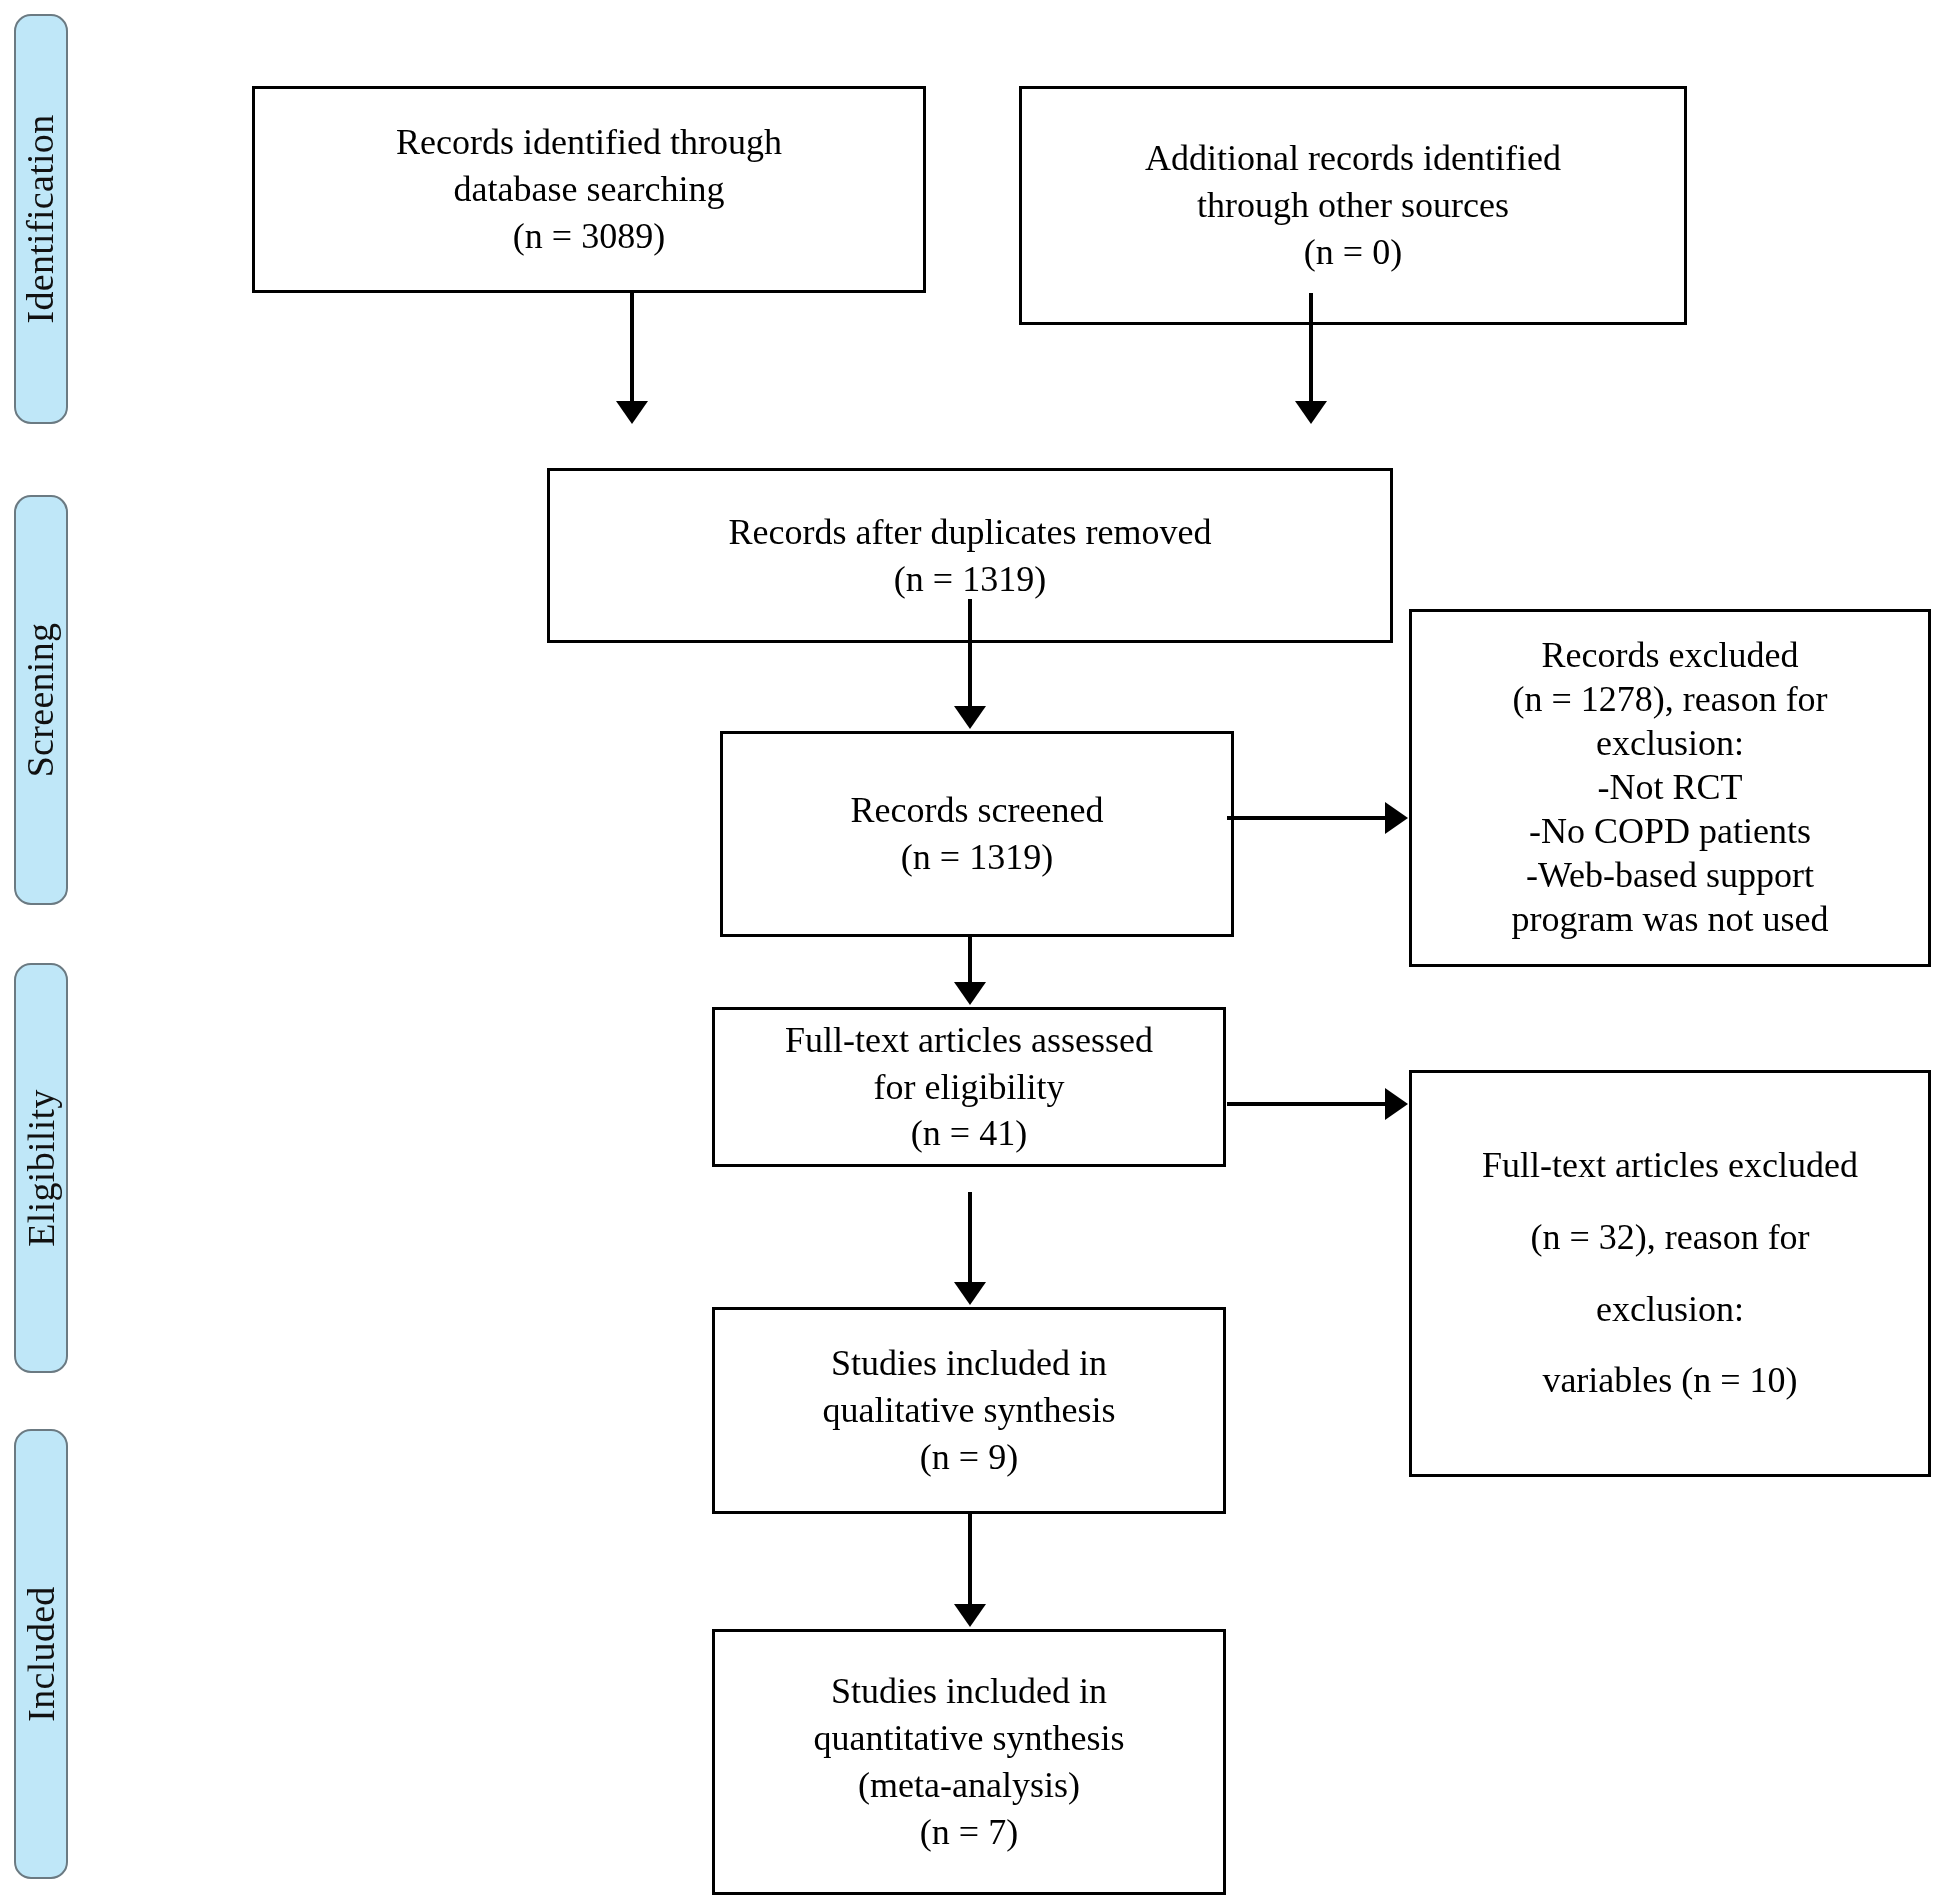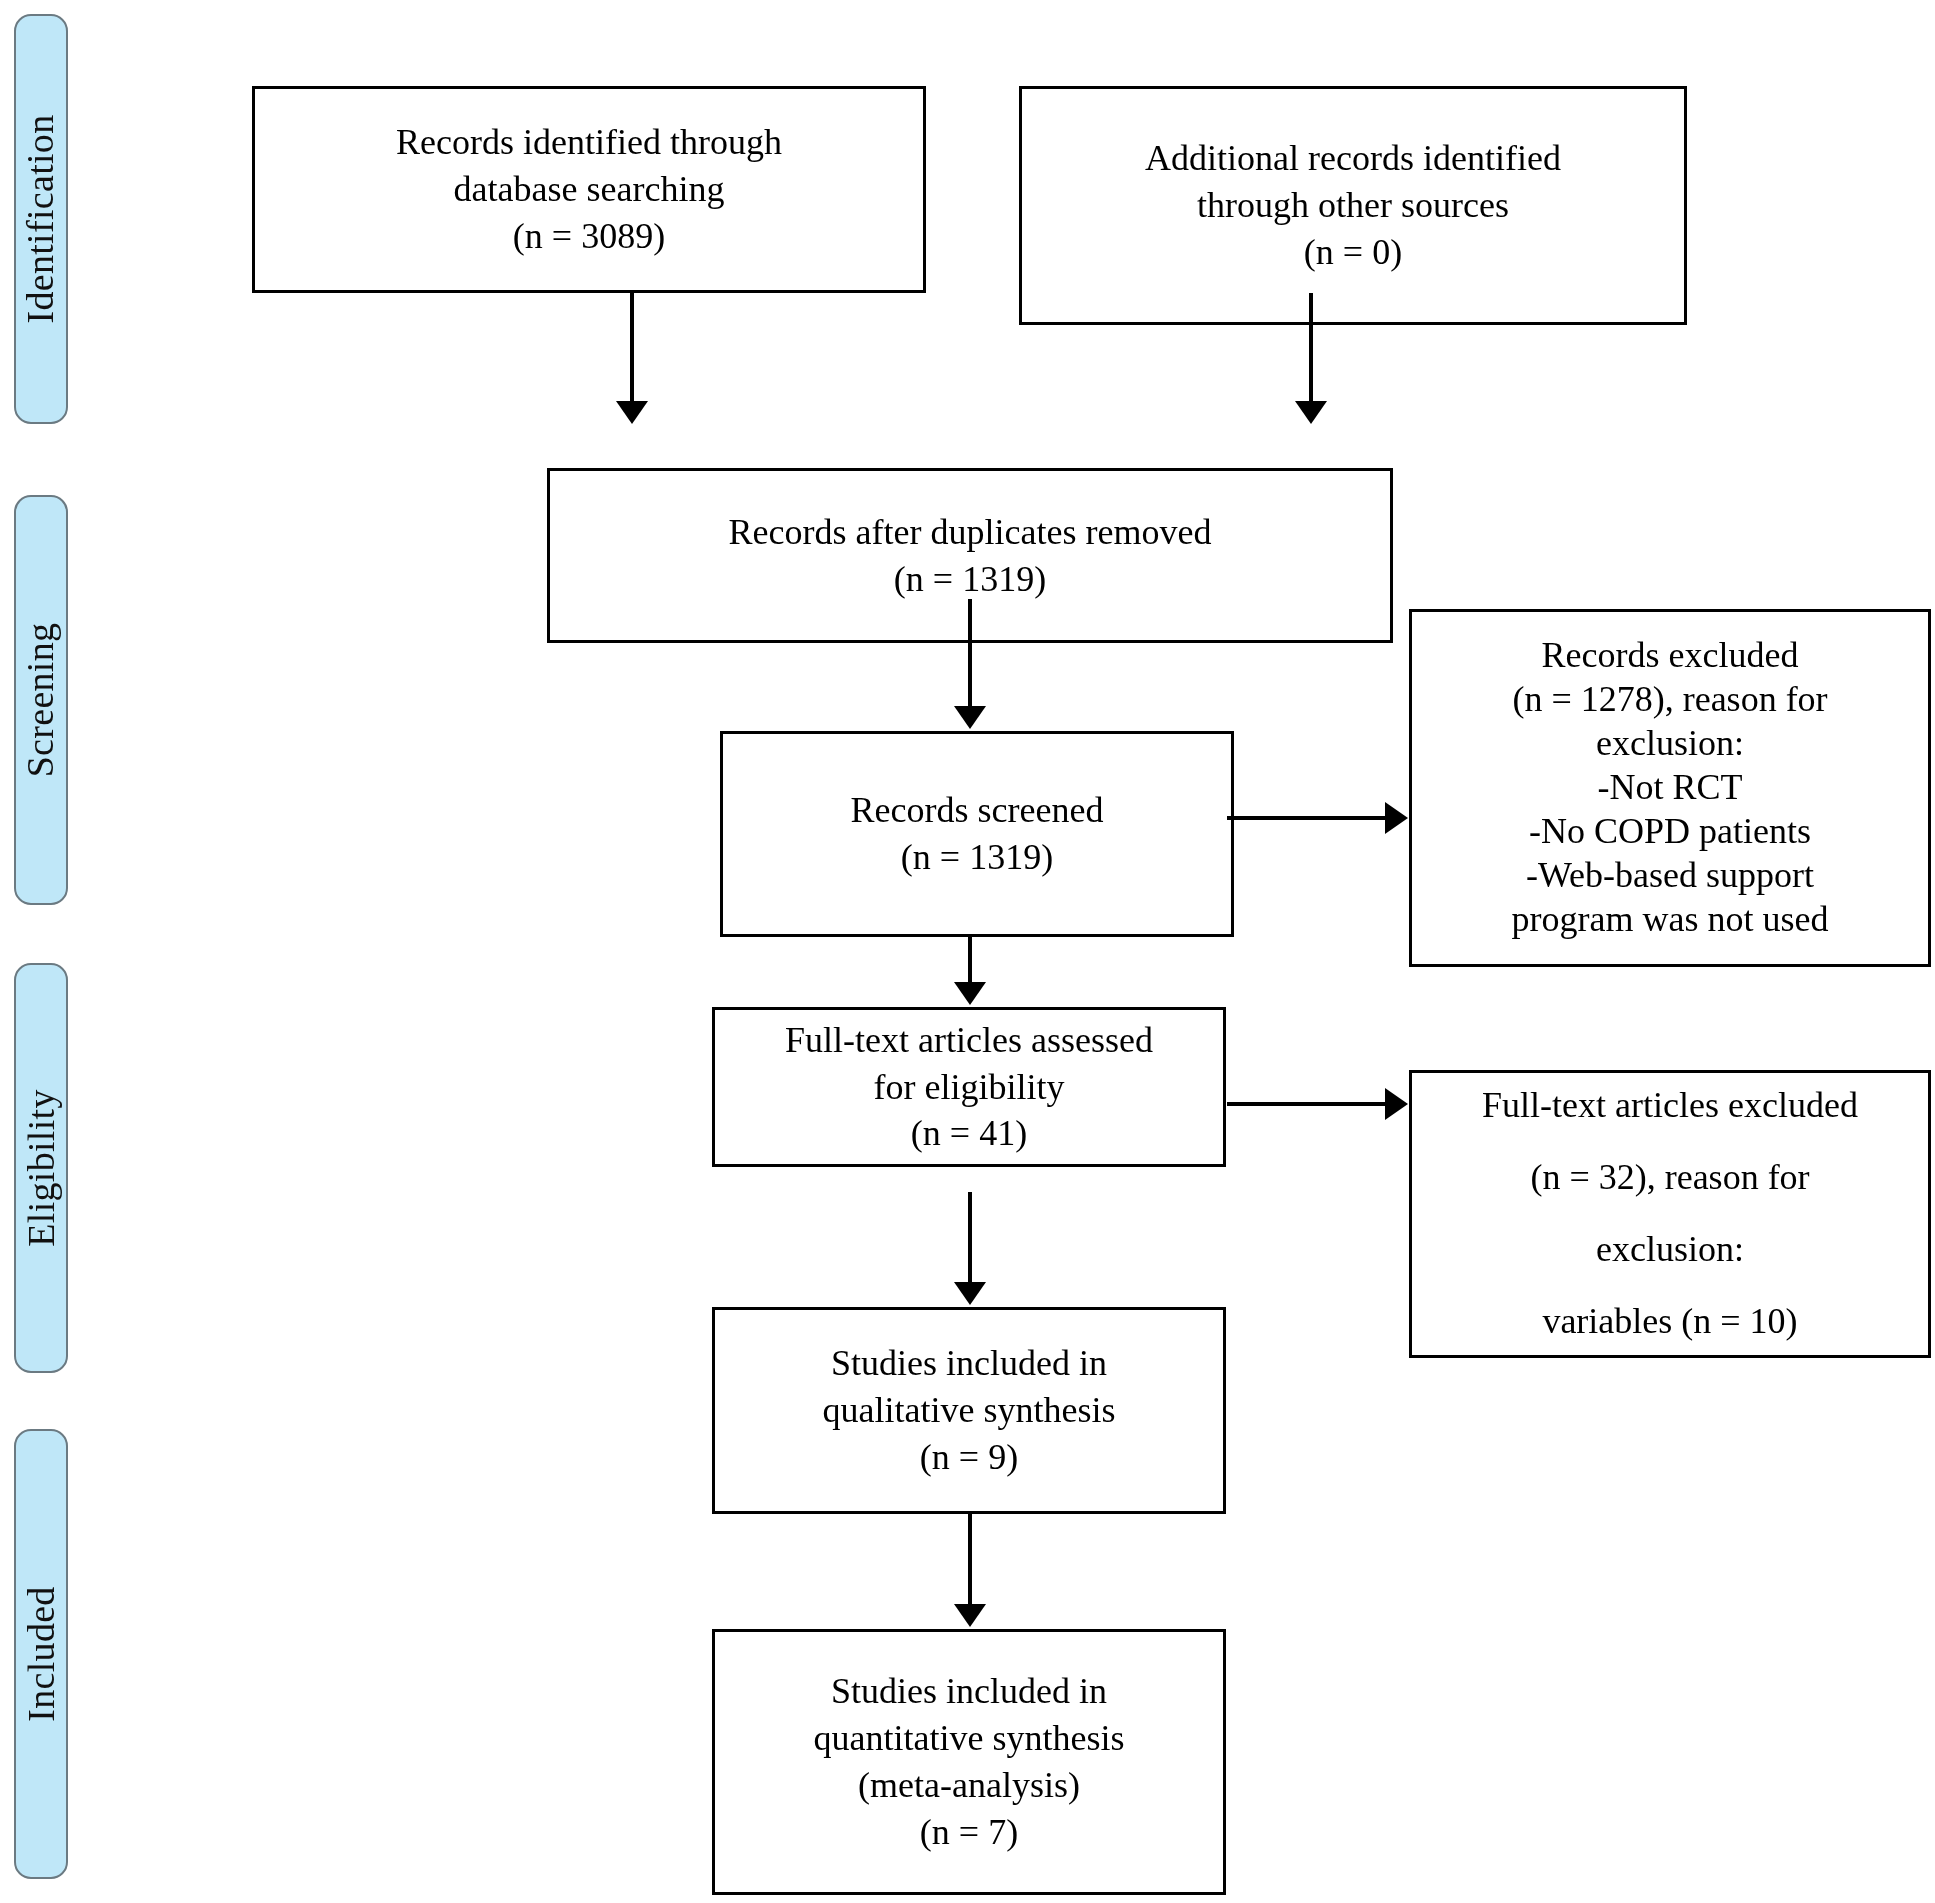--- a/index.html
+++ b/index.html
@@ -158,21 +158,21 @@
 
   <div class="v-line" style="left:968px; top:937px; width:3.7px; height:48px;"></div>
   <div class="arrow-down" style="left:954px; top:982px;"></div>
 
   <div class="flow-box" style="left:712px; top:1007px; width:514px; height:160px;">
     <div class="line">Full-text articles assessed</div>
     <div class="line">for eligibility</div>
     <div class="line">(n = 41)</div>
   </div>
 
-  <div class="flow-box tight" style="left:1409px; top:1070px; width:522px; height:288px;gap:28px;">
+  <div class="flow-box tight" style="left:1409px; top:1070px; width:522px; height:407px;gap:28px;">
     <div class="line">Full-text articles excluded</div>
     <div class="line">(n = 32), reason for</div>
     <div class="line">exclusion:</div>
     <div class="line">variables (n = 10)</div>
   </div>
 
   <div class="h-line" style="left:1227px; top:1102px; width:160px; height:3.7px;"></div>
   <div class="arrow-right" style="left:1385px; top:1088px;"></div>
 
   <div class="v-line" style="left:968px; top:1192px; width:3.7px; height:93px;"></div>

